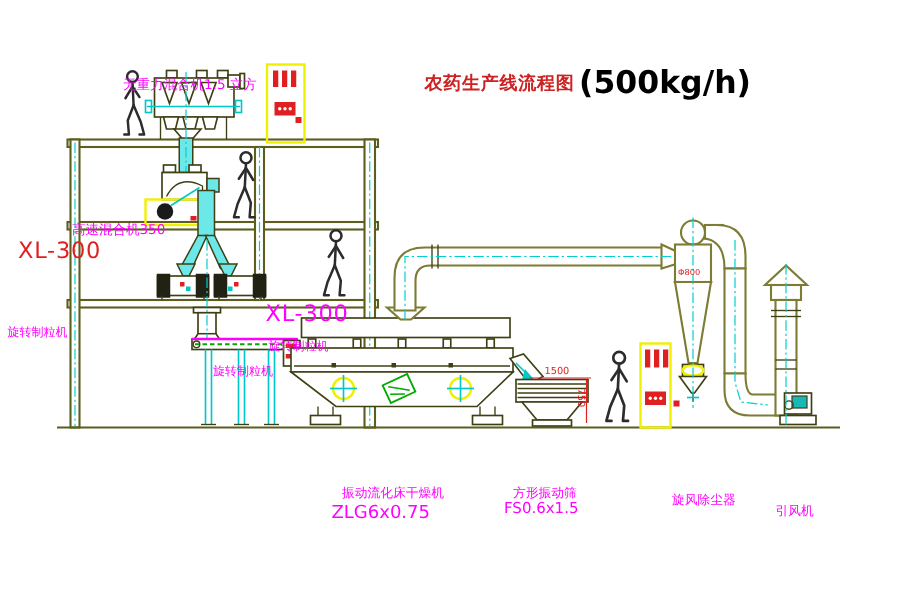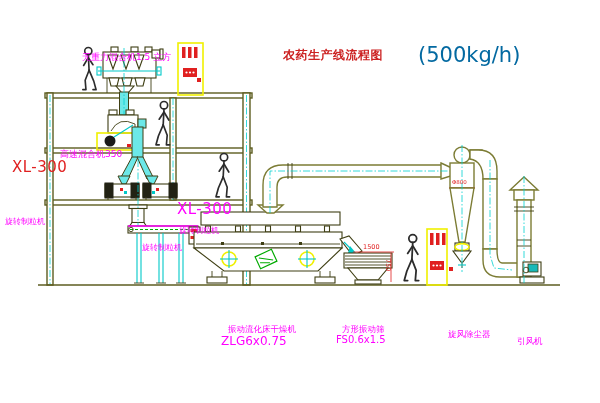--- a/index.html
+++ b/index.html
@@ -4,21 +4,21 @@
 <style>
   html,body{margin:0;padding:0;background:#ffffff;}
   #stage{position:relative;width:600px;height:403px;background:#ffffff;overflow:hidden;
          font-family:"DejaVu Sans",sans-serif;}
   svg{position:absolute;left:0;top:0;}
   .lbl{position:absolute;line-height:1;white-space:nowrap;font-family:"DejaVu Sans",sans-serif;}
   .mag{color:#ff00ff;margin-top:38px;}
   .red{color:#e02020;}
   .title-row{position:absolute;display:flex;align-items:center;gap:3px;}
   .t-zh{font-size:12px;font-weight:bold;color:#cc2222;letter-spacing:0.5px;}
-  .t-cap{font-size:21px;color:#0369a1;font-weight:normal;margin-left:32px;}
+  .t-cap{font-size:21px;color:#000000;font-weight:bold;}
   .vert{writing-mode:vertical-rl;}
   
   .ol{stroke:#5d5d20;fill:#ffffff;stroke-width:1.4;}
   .mk{stroke:#3f3f14;fill:#ffffff;stroke-width:1.1;}
   .dk{stroke:#7c7c34;fill:#ffffff;stroke-width:1.4;}
   .ln{stroke:#3f3f14;fill:none;stroke-width:0.9;}
   .cyf{fill:#6ce8e8;stroke:#3f3f14;stroke-width:1;}
   .cy{stroke:#00c8c8;fill:none;stroke-width:1.1;}
   .cl{stroke:#00d0d0;stroke-width:0.8;stroke-dasharray:7 2 1.5 2;fill:none;}
   .yl{stroke:#f0f000;fill:none;stroke-width:1.6;}
@@ -275,21 +275,21 @@
     <use href="#person-shape" transform="translate(400,233) scale(0.85)"></use>
   </g>
 </svg>
 
   <div class="title-row" style="left:283px;top:43px">
     <span class="t-zh">农药生产线流程图</span>
     <span class="t-cap">(500kg/h)</span>
   </div>
 
   <div class="lbl mag" style="left:82px;top:15px;font-size:9px">无重力混合机1.5 立方</div>
-  <div class="lbl mag" style="left:60px;top:112px;font-size:9px">高速混合机350</div>
+  <div class="lbl mag" style="left:48px;top:112px;font-size:9px">高速混合机350</div>
   <div class="lbl red" style="left:12px;top:160px;font-size:15px;letter-spacing:0.5px">XL-300</div>
   <div class="lbl mag" style="left:5px;top:180px;font-size:8px">旋转制粒机</div>
   <div class="lbl mag" style="left:177px;top:164px;font-size:15px;letter-spacing:0.5px">XL-300</div>
   <div class="lbl mag" style="left:179px;top:189px;font-size:8px">旋转制粒机</div>
   <div class="lbl mag" style="left:142px;top:206px;font-size:8px">旋转制粒机</div>
   <div class="lbl mag" style="left:228px;top:287px;font-size:8.5px">振动流化床干燥机</div>
   <div class="lbl mag" style="left:221px;top:297px;font-size:12px">ZLG6x0.75</div>
   <div class="lbl mag" style="left:342px;top:287px;font-size:8.5px">方形振动筛</div>
   <div class="lbl mag" style="left:336px;top:297px;font-size:10px">FS0.6x1.5</div>
   <div class="lbl mag" style="left:448px;top:292px;font-size:8.5px">旋风除尘器</div>

